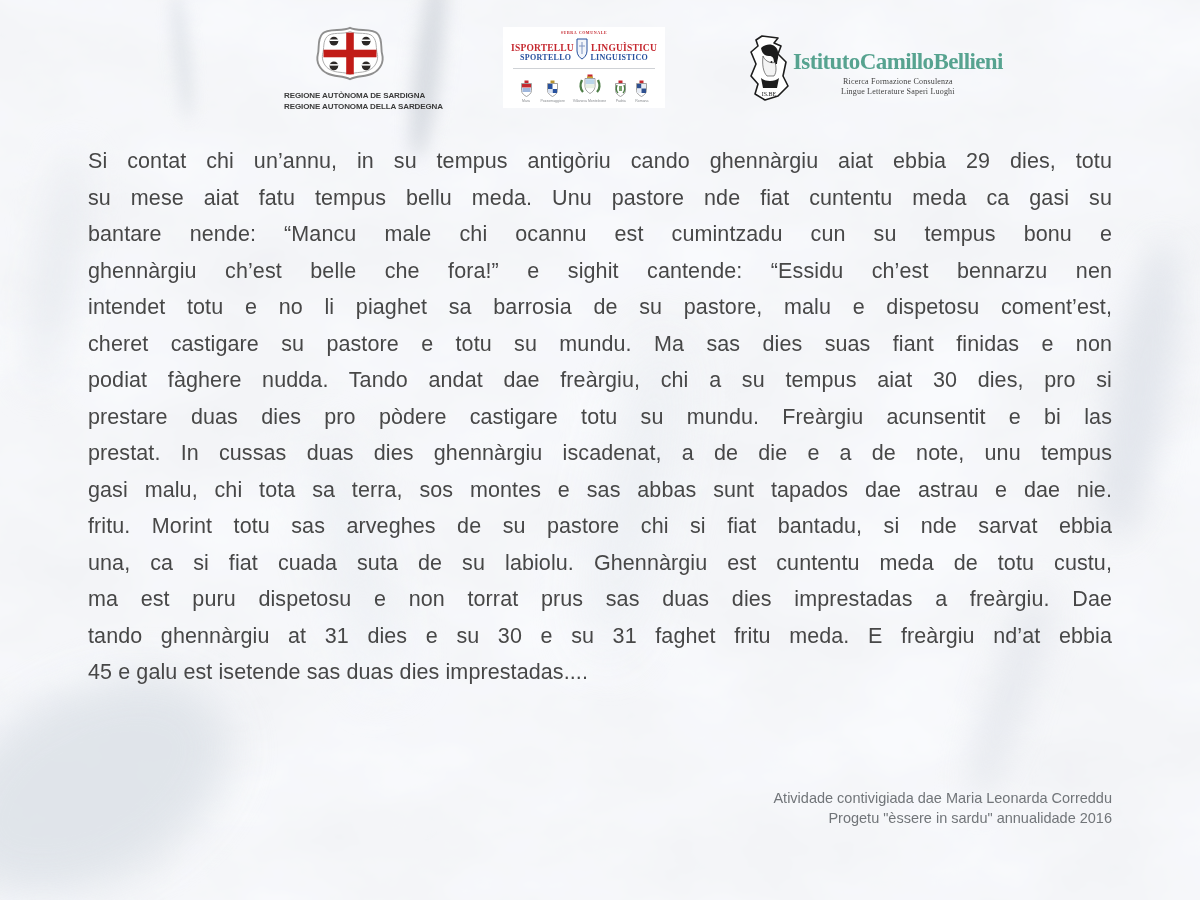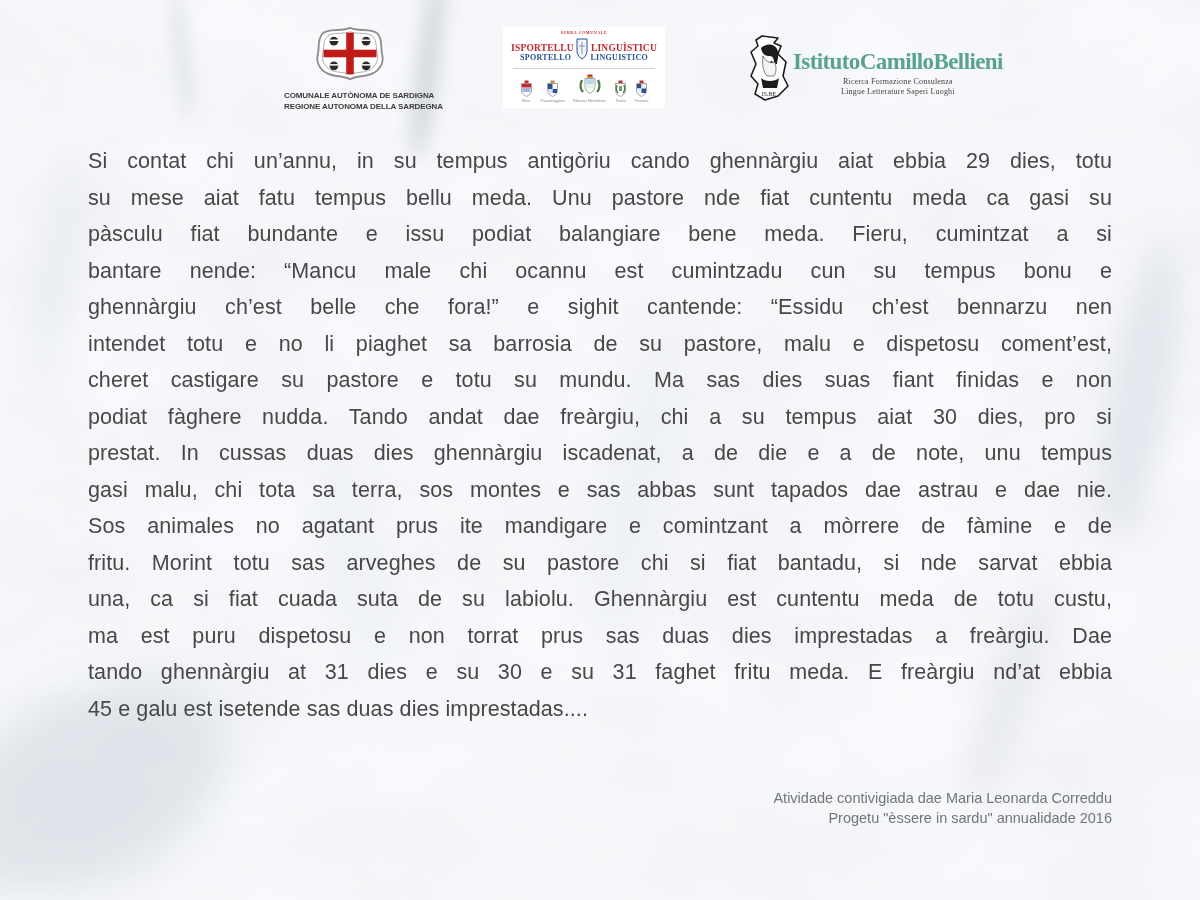--- a/index.html
+++ b/index.html
@@ -108,21 +108,21 @@
         </g>
         <g stroke="#ffffff" stroke-width="1.6">
           <line x1="16.5" y1="15" x2="25.5" y2="15"></line>
             <line x1="50.5" y1="15" x2="59.5" y2="15"></line>
           <line x1="16.5" y1="41" x2="25.5" y2="41"></line>
             <line x1="50.5" y1="41" x2="59.5" y2="41"></line>
         </g>
       </svg>
     </span>
     <div class="ras-text">
-      <div>COMUNALE AUTÒNOMA DE SARDIGNA</div>
+      <div>REGIONE AUTÒNOMA DE SARDIGNA</div>
       <div>REGIONE AUTONOMA DELLA SARDEGNA</div>
     </div>
   </div>
 
   <div id="logo-sportello">
     <div class="sp-top">SUBRA COMUNALE</div>
     <div class="sp-row1">
       <span>ISPORTELLU</span>
       <span class="sp-emblem">
         <svg width="14" height="22" viewBox="0 0 14 22">
@@ -209,29 +209,28 @@
         <div>Ricerca Formazione Consulenza</div>
         <div>Lingue Letterature Saperi Luoghi</div>
       </div>
     </div>
   </div>
 </div>
 
 <div id="story">
   <div class="line">Si contat chi un’annu, in su tempus antigòriu cando ghennàrgiu aiat ebbia 29 dies, totu</div>
   <div class="line">su mese aiat fatu tempus bellu meda. Unu pastore nde fiat cuntentu meda ca gasi su</div>
-  <div class="line">pàsculu fiat bundante e issu podiat balangiare bene meda. Fieru, cumintzat a si</div>
   <div class="line">bantare nende: “Mancu male chi ocannu est cumintzadu cun su tempus bonu e</div>
   <div class="line">ghennàrgiu ch’est belle che fora!” e sighit cantende: “Essidu ch’est bennarzu nen</div>
   <div class="line">intendet totu e no li piaghet sa barrosia de su pastore, malu e dispetosu coment’est,</div>
   <div class="line">cheret castigare su pastore e totu su mundu. Ma sas dies suas fiant finidas e non</div>
   <div class="line">podiat fàghere nudda. Tando andat dae freàrgiu, chi a su tempus aiat 30 dies, pro si</div>
+  <div class="line">prestare duas dies pro pòdere castigare totu su mundu. Freàrgiu acunsentit e bi las</div>
   <div class="line">prestat. In cussas duas dies ghennàrgiu iscadenat, a de die e a de note, unu tempus</div>
   <div class="line">gasi malu, chi tota sa terra, sos montes e sas abbas sunt tapados dae astrau e dae nie.</div>
-  <div class="line">Sos animales no agatant prus ite mandigare e comintzant a mòrrere de fàmine e de</div>
   <div class="line">fritu. Morint totu sas arveghes de su pastore chi si fiat bantadu, si nde sarvat ebbia</div>
   <div class="line">una, ca si fiat cuada suta de su labiolu. Ghennàrgiu est cuntentu meda de totu custu,</div>
   <div class="line">ma est puru dispetosu e non torrat prus sas duas dies imprestadas a freàrgiu. Dae</div>
   <div class="line">tando ghennàrgiu at 31 dies e su 30 e su 31 faghet fritu meda. E freàrgiu nd’at ebbia</div>
   <div class="line last">45 e galu est isetende sas duas dies imprestadas....</div>
 </div>
 
 <div id="footer">
   <div>Atividade contivigiada dae Maria Leonarda Correddu</div>
   <div>Progetu "èssere in sardu" annualidade 2016</div>

